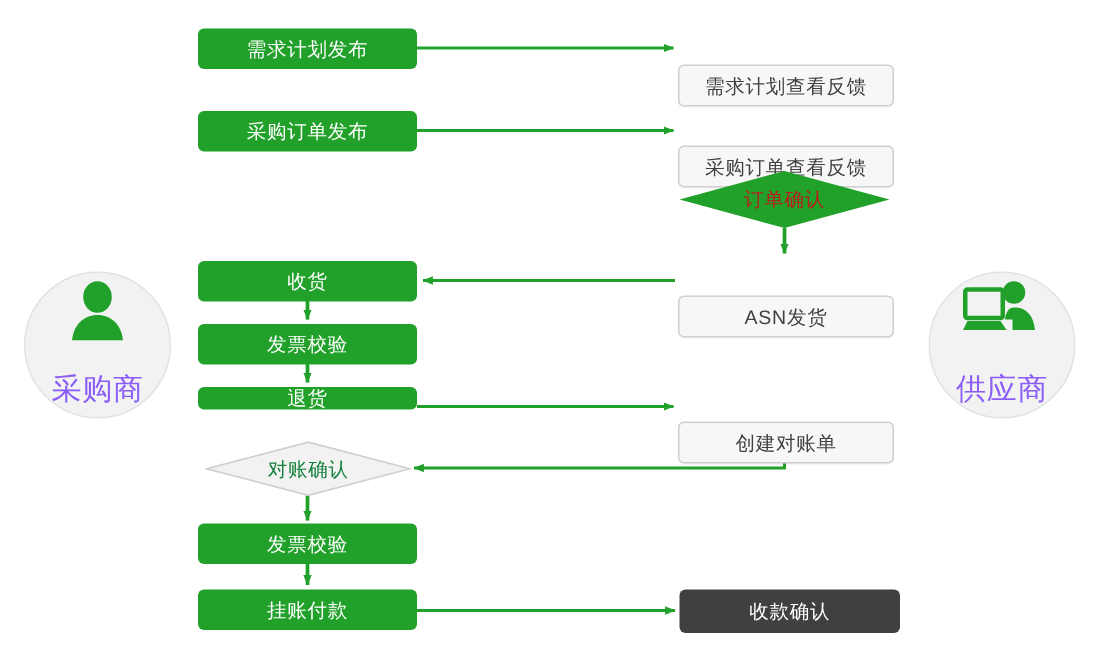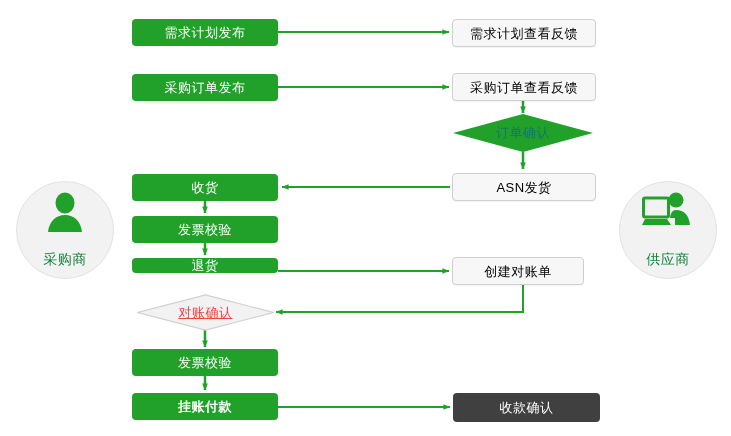--- a/index.html
+++ b/index.html
@@ -42,24 +42,25 @@
     color: #ffffff;
     border-radius: 4px;
   }
   .node-red {
     background: #404040;
     color: #ffffff;
     border-radius: 4px;
   }
   .node-plain {
     background: #f7f7f7;
-    color: #000000;
+    color: #404040;
     border: 1px solid #cfcfcf;
     border-radius: 4px;
     box-shadow: 0 1px 1px rgba(0,0,0,0.04);
+    margin-top: 24px;
   }
   .diamond-wrap {
     position: absolute;
     z-index: 2;
   }
   .diamond-wrap svg {
     position: absolute;
     left: 0;
     top: 0;
   }
@@ -69,44 +70,44 @@
     top: 0;
     width: 100%;
     height: 100%;
     display: flex;
     align-items: center;
     justify-content: center;
     font-size: 13px;
     letter-spacing: 0.5px;
     white-space: nowrap;
   }
-  .diamond-green .diamond-label { color: #0f766e; }
-  .diamond-plain .diamond-label { color: #ef4444; text-decoration: underline; }
+  .diamond-green .diamond-label { color: #b91c1c; }
+  .diamond-plain .diamond-label { color: #15803d; }
 
   .actor {
     position: absolute;
     width: 96px;
     height: 96px;
     border-radius: 50%;
     background: #f2f2f2;
     border: 1px solid #e2e2e2;
     display: flex;
     flex-direction: column;
     align-items: center;
     justify-content: center;
     z-index: 2;
   }
   .actor-icon {
     display: block;
     line-height: 0;
     margin-bottom: 1px;
   }
   .actor-label {
-    font-size: 14px;
-    color: #15803d;
+    font-size: 20px;
+    color: #8b5cf6;
     letter-spacing: 0.5px;
     margin-top: 18px;
   }
 </style>
 </head>
 <body>
 
 <div id="canvas">
 
   <svg id="edges" width="731" height="436" viewBox="0 0 731 436">
@@ -178,28 +179,28 @@
   </div>
 
   <div class="node node-plain" style="left:452px; top:173px; width:144px; height:28px;">ASN发货</div>
 
   <div class="node node-green" style="left:132px; top:174px; width:146px; height:27px;">收货</div>
 
   <div class="node node-green" style="left:132px; top:216px; width:146px; height:27px;">发票校验</div>
 
   <div class="node node-green" style="left:132px; top:258px; width:146px; height:15px;">退货</div>
 
-  <div class="node node-plain" style="left:452px; top:257px; width:132px; height:28px;">创建对账单</div>
+  <div class="node node-plain" style="left:452px; top:257px; width:144px; height:28px;">创建对账单</div>
 
   <div class="diamond-wrap diamond-plain" style="left:137px; top:294px; width:137px; height:37px;">
     <svg width="137" height="37" viewBox="0 0 137 37">
       <polygon points="68.5,0.8 136.2,18.5 68.5,36.2 0.8,18.5" fill="#f2f2f2" stroke="#d0d0d0" stroke-width="1.2"></polygon>
     </svg>
     <span class="diamond-label">对账确认</span>
   </div>
 
   <div class="node node-green" style="left:132px; top:349px; width:146px; height:27px;">发票校验</div>
 
-  <div class="node node-green" style="left:132px; top:393px; width:146px; height:27px;font-weight:bold;">挂账付款</div>
+  <div class="node node-green" style="left:132px; top:393px; width:146px; height:27px;">挂账付款</div>
 
   <div class="node node-red" style="left:453px; top:393px; width:147px; height:29px;">收款确认</div>
 
 </div>
 
 </body></html>

